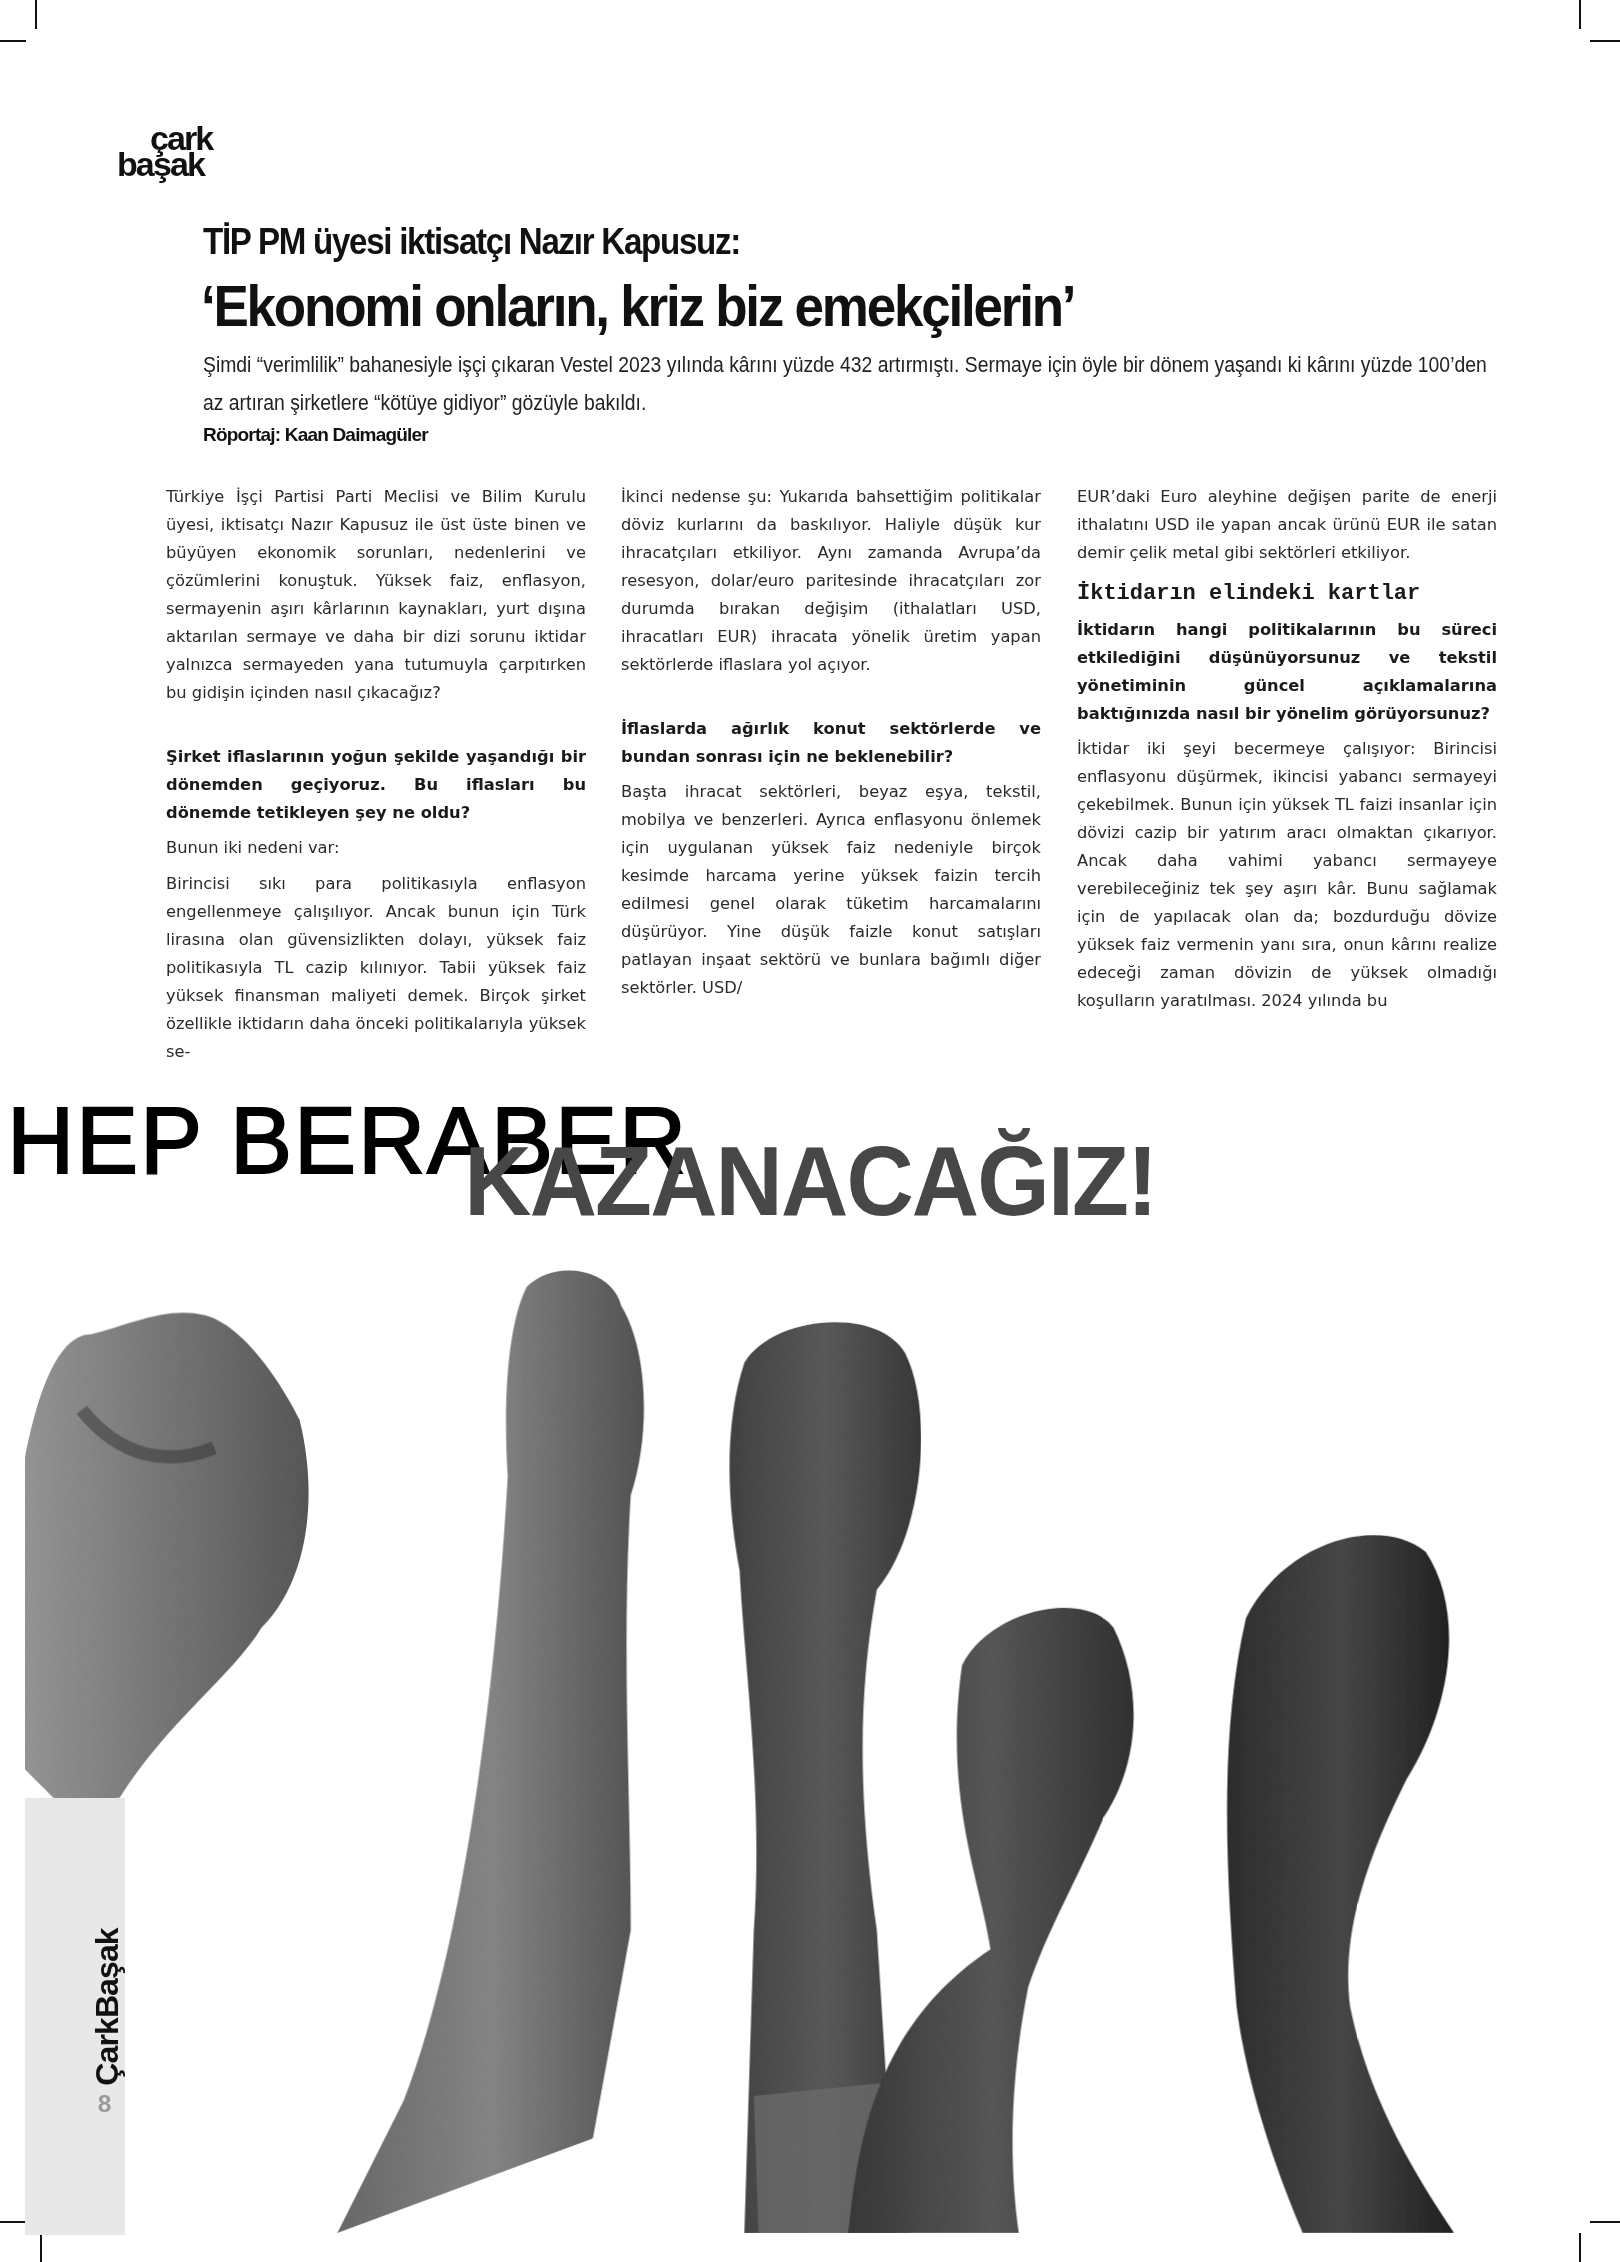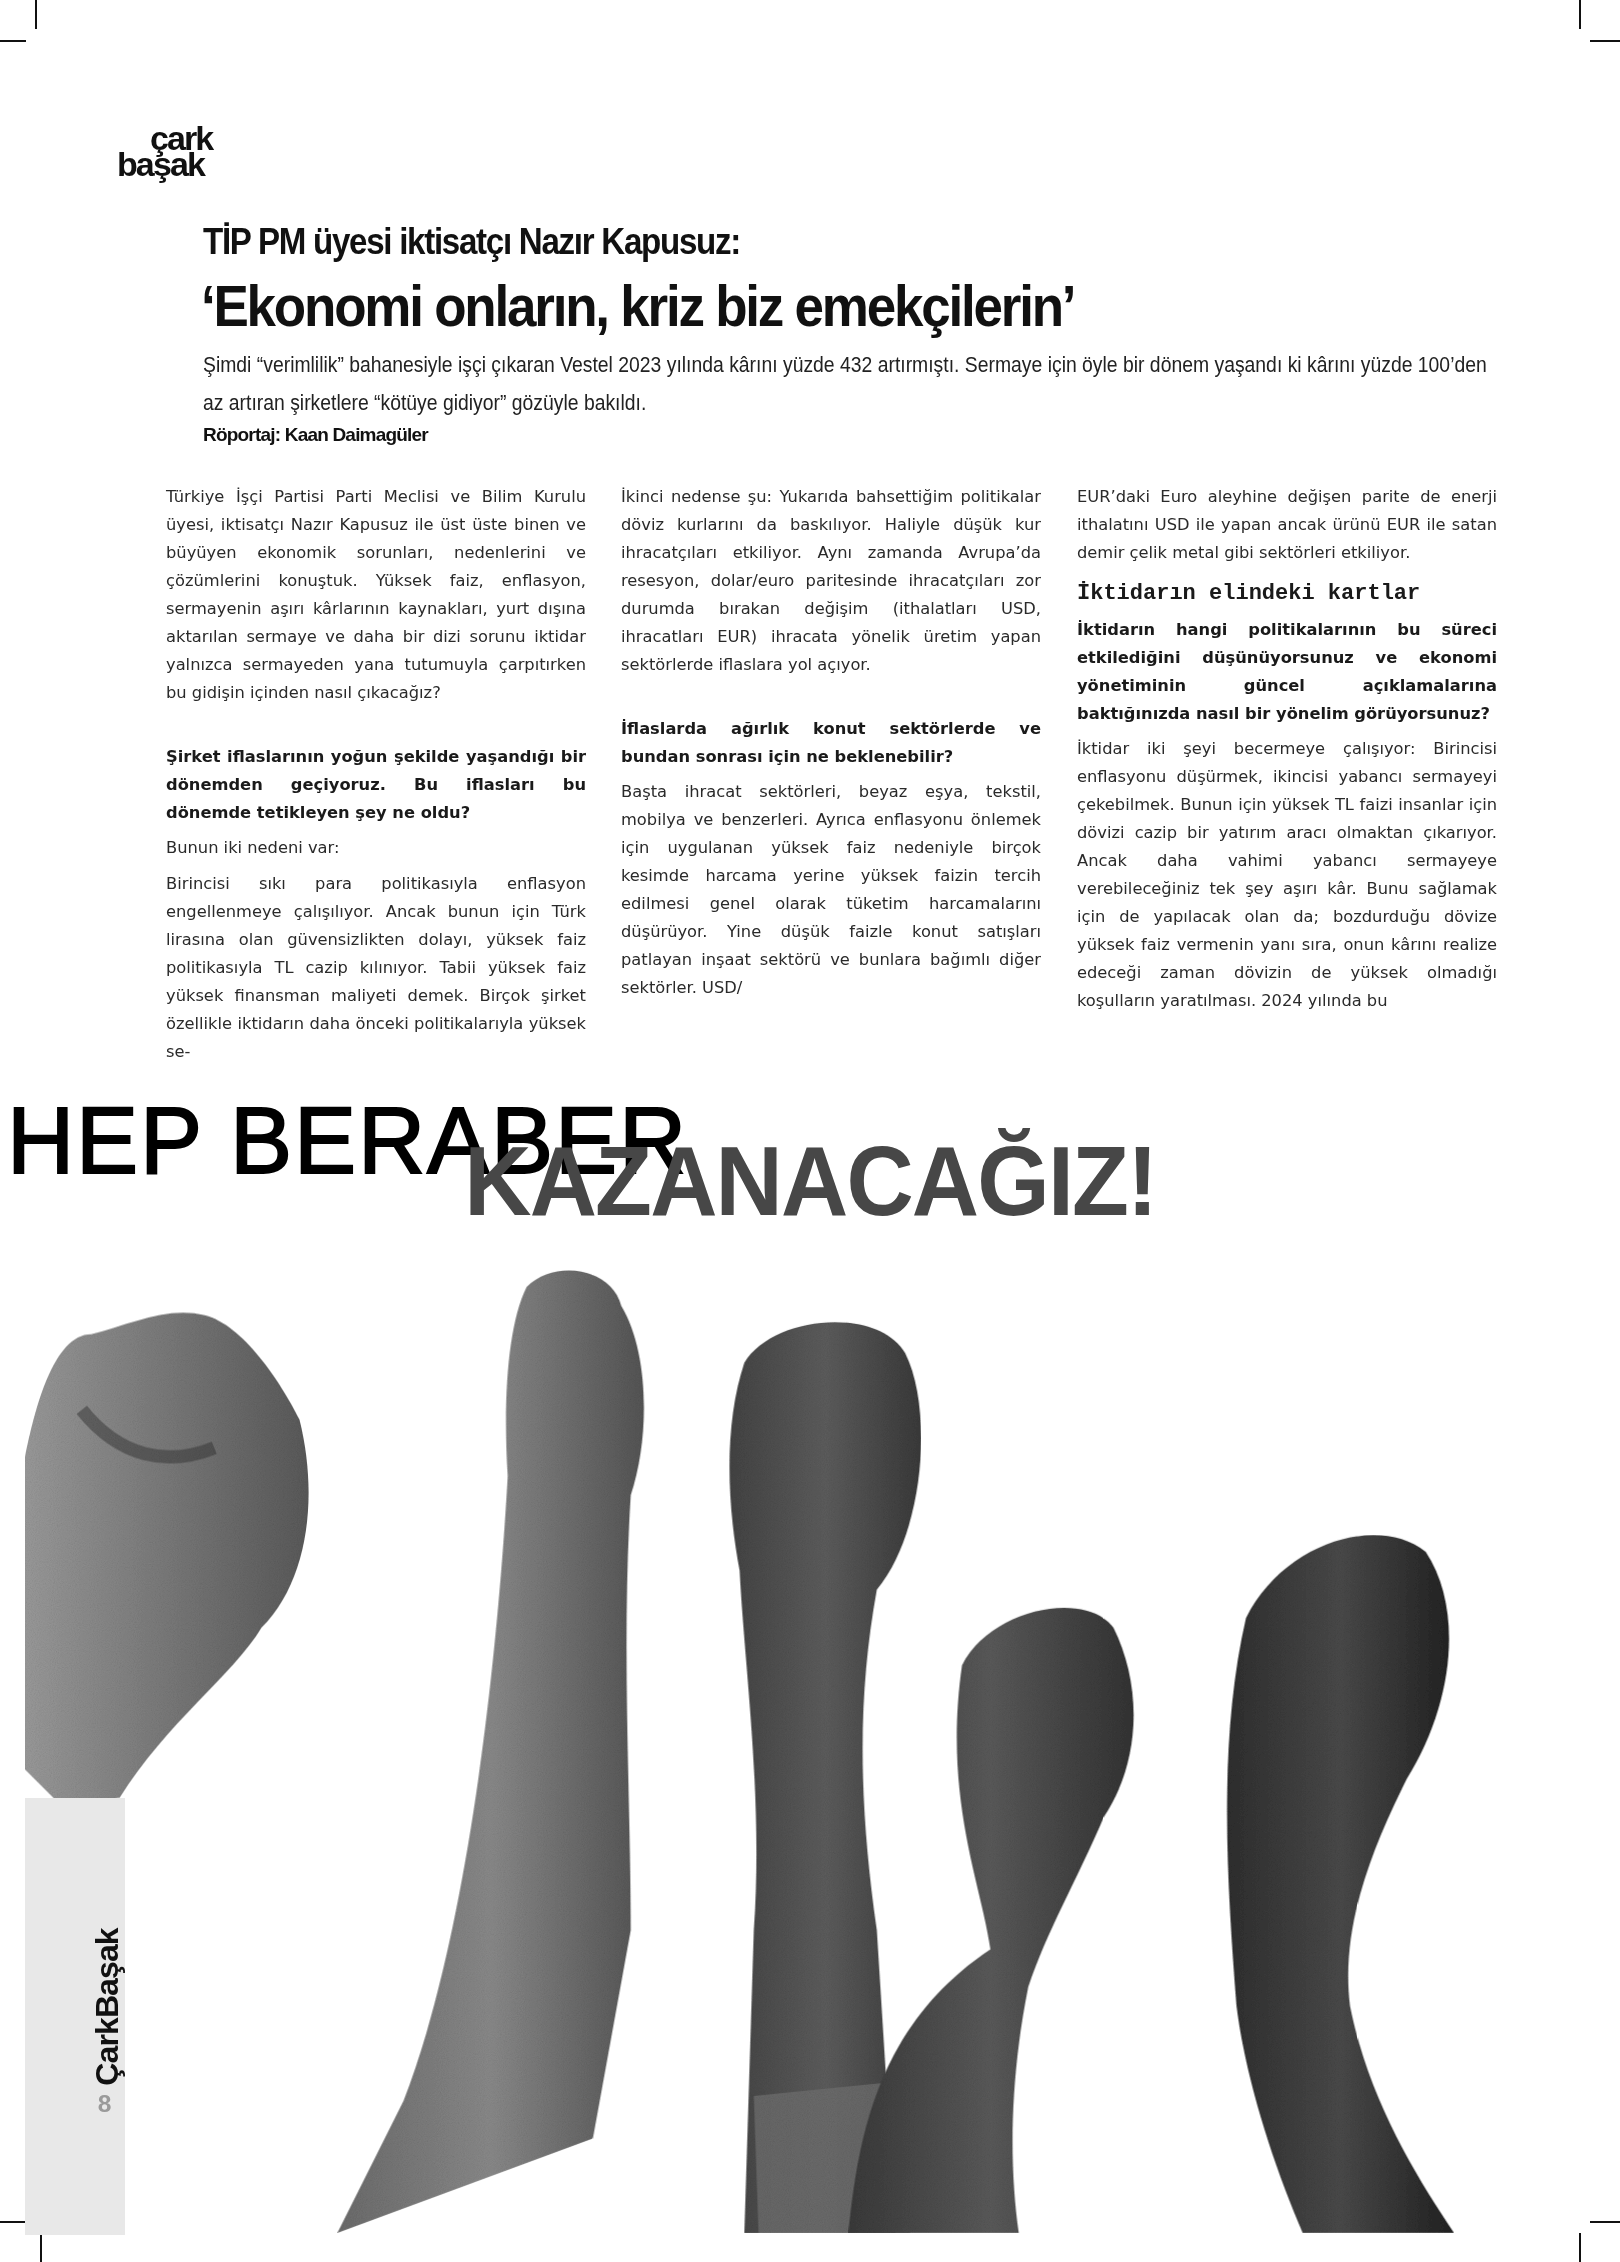--- a/index.html
+++ b/index.html
@@ -71,21 +71,21 @@
 <div class="col col2">
   <p>İkinci nedense şu: Yukarıda bahsettiğim politikalar döviz kurlarını da baskılıyor. Haliyle düşük kur ihracatçıları etkiliyor. Aynı zamanda Avrupa’da resesyon, dolar/euro paritesinde ihracatçıları zor durumda bırakan değişim (ithalatları USD, ihracatları EUR) ihracata yönelik üretim yapan sektörlerde iflaslara yol açıyor.</p>
   <div class="gap"></div>
   <p class="q">İflaslarda ağırlık konut sektörlerde ve bundan sonrası için ne beklenebilir?</p>
   <p>Başta ihracat sektörleri, beyaz eşya, tekstil, mobilya ve benzerleri. Ayrıca enflasyonu önlemek için uygulanan yüksek faiz nedeniyle birçok kesimde harcama yerine yüksek faizin tercih edilmesi genel olarak tüketim harcamalarını düşürüyor. Yine düşük faizle konut satışları patlayan inşaat sektörü ve bunlara bağımlı diğer sektörler. USD/</p>
 </div>
 
 <div class="col col3">
   <p>EUR’daki Euro aleyhine değişen parite de enerji ithalatını USD ile yapan ancak ürünü EUR ile satan demir çelik metal gibi sektörleri etkiliyor.</p>
   <p class="sub">İktidarın elindeki kartlar</p>
-  <p class="q">İktidarın hangi politikalarının bu süreci etkilediğini düşünüyorsunuz ve ekonomi yönetiminin güncel açıklamalarına baktığınızda nasıl bir yönelim görüyorsunuz?</p>
+  <p class="q">İktidarın hangi politikalarının bu süreci etkilediğini düşünüyorsunuz ve tekstil yönetiminin güncel açıklamalarına baktığınızda nasıl bir yönelim görüyorsunuz?</p>
   <p>İktidar iki şeyi becermeye çalışıyor: Birincisi enflasyonu düşürmek, ikincisi yabancı sermayeyi çekebilmek. Bunun için yüksek TL faizi insanlar için dövizi cazip bir yatırım aracı olmaktan çıkarıyor. Ancak daha vahimi yabancı sermayeye verebileceğiniz tek şey aşırı kâr. Bunu sağlamak için de yapılacak olan da; bozdurduğu dövize yüksek faiz vermenin yanı sıra, onun kârını realize edeceği zaman dövizin de yüksek olmadığı koşulların yaratılması.  2024 yılında bu</p>
 </div>
 
 <svg class="photo" viewBox="0 0 1644 1020" preserveAspectRatio="none" xmlns="http://www.w3.org/2000/svg">
   <defs>
     <filter id="grain" x="0" y="0" width="100%" height="100%">
       <feTurbulence type="fractalNoise" baseFrequency="0.9" numOctaves="2" result="n"></feTurbulence>
       <feColorMatrix type="saturate" values="0"></feColorMatrix>
       <feComponentTransfer>
           <feFuncA type="table" tableValues="0 0.35"></feFuncA>

